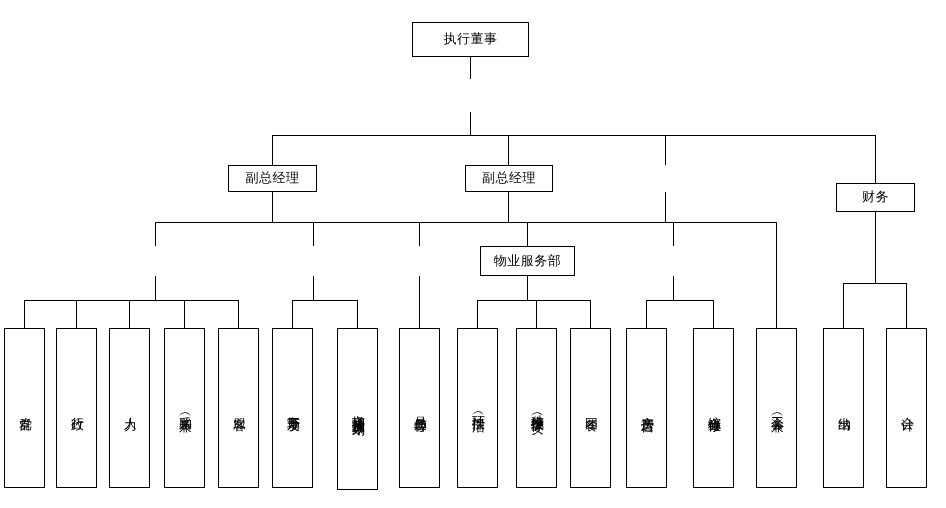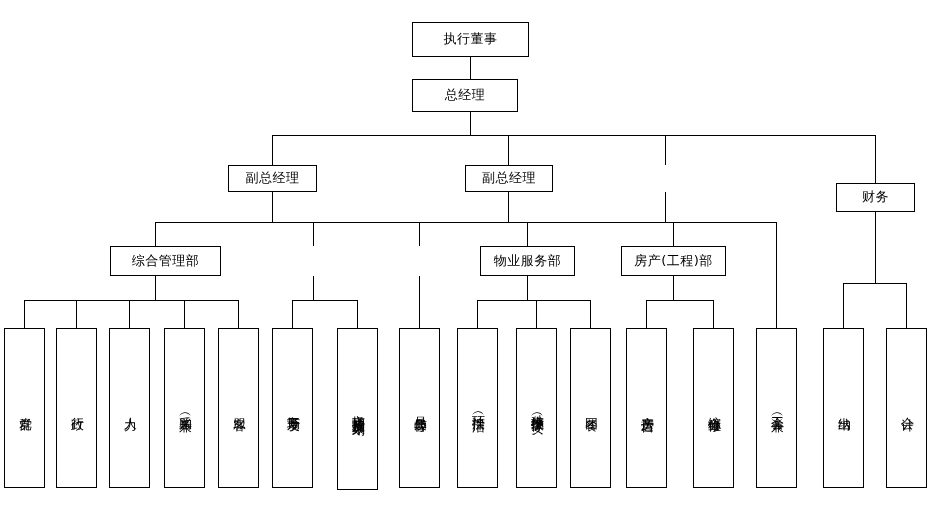--- a/index.html
+++ b/index.html
@@ -114,50 +114,41 @@
 
   <div class="line v" style="left:875px; top:212px; height:71px;"></div>
   <div class="line h" style="left:843px; top:283px; width:63px;"></div>
   <div class="line v" style="left:843px; top:283px; height:45px;"></div>
   <div class="line v" style="left:906px; top:283px; height:45px;"></div>
 
   <div class="node" style="left:412px; top:22px; width:117px; height:35px;">
     <span class="node-label">执行董事</span>
   </div>
 
-  <div class="node" style="left:412px; top:79px; width:106px; height:33px;">
-    <span class="node-label">总经理</span>
-  </div>
 
   <div class="node" style="left:228px; top:165px; width:89px; height:27px;">
     <span class="node-label">副总经理</span>
   </div>
 
   <div class="node" style="left:465px; top:165px; width:88px; height:27px;">
     <span class="node-label">副总经理</span>
   </div>
 
 
   <div class="node" style="left:836px; top:183px; width:79px; height:29px;">
     <span class="node-label">财务</span>
   </div>
 
-  <div class="node" style="left:110px; top:246px; width:111px; height:30px;">
-    <span class="node-label">综合管理部</span>
-  </div>
 
 
 
   <div class="node" style="left:480px; top:246px; width:95px; height:30px;">
     <span class="node-label">物业服务部</span>
   </div>
 
-  <div class="node" style="left:621px; top:246px; width:105px; height:30px;">
-    <span class="node-label">房产(工程)部</span>
-  </div>
 
   <div class="node vertical" style="left:4px; top:328px; width:41px; height:160px;">
     <span class="node-label">党群</span>
   </div>
 
   <div class="node vertical" style="left:56px; top:328px; width:41px; height:160px;">
     <span class="node-label">行政</span>
   </div>
 
   <div class="node vertical" style="left:109px; top:328px; width:41px; height:160px;">

